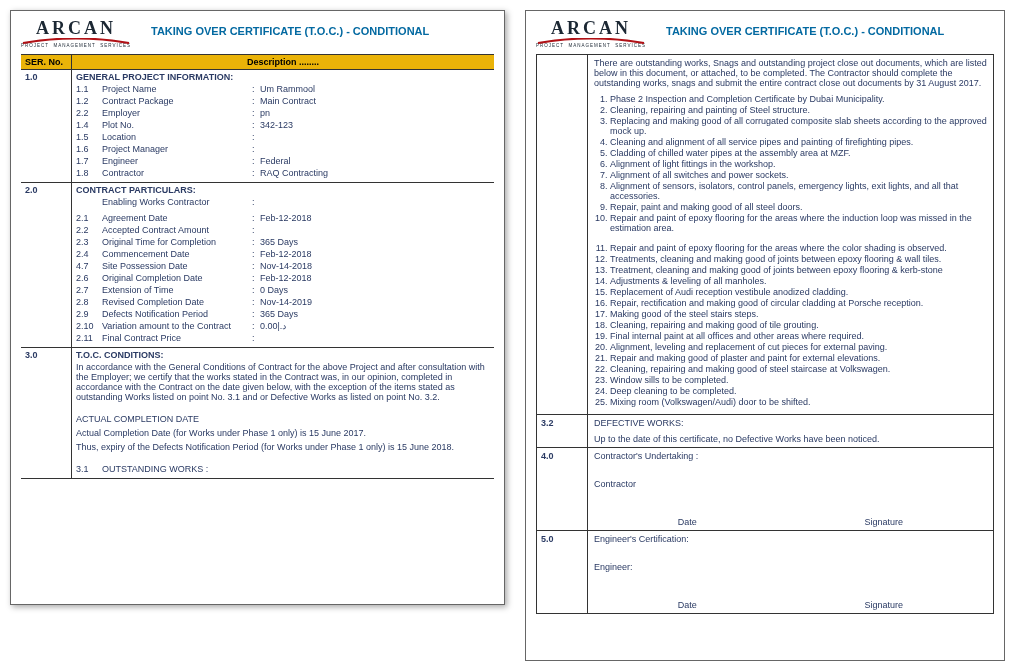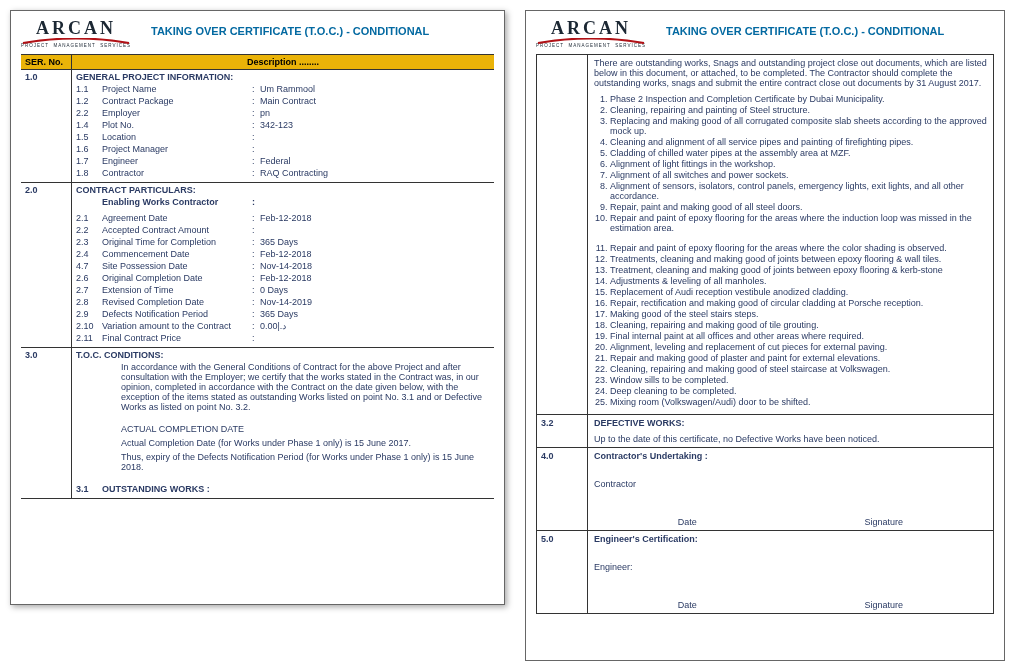--- a/index.html
+++ b/index.html
@@ -105,25 +105,24 @@
     color: #2a3a63;
   }
   .kv-row {
     display: flex;
     margin: 2px 0;
   }
   .kv-num   { width: 26px;  color:#2a3a63; }
   .kv-label { width: 150px; color:#2a3a63; }
   .kv-colon { width: 8px;   color:#2a3a63; }
   .kv-val   { flex: 1;      color:#2a3a63; }
-  .bold { font-weight: bold; color:#2a3a63; }
+  .bold { font-weight: normal; color:#2a3a63; }
   .plain-block {
     color:#2a3a63;
     padding: 2px 0;
-    margin-left: 45px;
   }
   .p2body {
     border: 1px solid #333;
     border-top: 1px solid #333;
   }
   .p2row {
     display:flex;
     border-top:1px solid #333;
   }
   .p2row:first-child { border-top:none; }
@@ -359,21 +358,21 @@
         <div class="p2-desc">
           <div>There are outstanding works, Snags and outstanding project close out documents, which are listed below in this document, or attached, to be completed. The Contractor should complete the outstanding works, snags and submit the entire contract close out documents by 31 August 2017.</div>
           <ol class="works" id="works-list-a">
               <li>Phase 2 Inspection and Completion Certificate by Dubai Municipality.</li>
               <li>Cleaning, repairing and painting of Steel structure.</li>
               <li>Replacing and making good of all corrugated composite slab sheets according to the approved mock up.</li>
               <li>Cleaning and alignment of all service pipes and painting of firefighting pipes.</li>
               <li>Cladding of chilled water pipes at the assembly area at MZF.</li>
               <li>Alignment of light fittings in the workshop.</li>
               <li>Alignment of all switches and power sockets.</li>
-              <li>Alignment of sensors, isolators, control panels, emergency lights, exit lights, and all other accordance.</li>
+              <li>Alignment of sensors, isolators, control panels, emergency lights, exit lights, and all that accessories.</li>
               <li>Repair, paint and making good of all steel doors.</li>
               <li>Repair and paint of epoxy flooring for the areas where the induction loop was missed in the estimation area.</li>
               <li style="margin-top: 10px;">Repair and paint of epoxy flooring for the areas where the color shading is observed.</li>
               <li>Treatments, cleaning and making good of joints between epoxy flooring &amp; wall tiles.</li>
               <li>Treatment, cleaning and making good of joints between epoxy flooring &amp; kerb-stone</li>
               <li>Adjustments &amp; leveling of all manholes.</li>
               <li>Replacement of Audi reception vestibule anodized cladding.</li>
               <li>Repair, rectification and making good of circular cladding at Porsche reception.</li>
               <li>Making good of the steel stairs steps.</li>
               <li>Cleaning, repairing and making good of tile grouting.</li>

